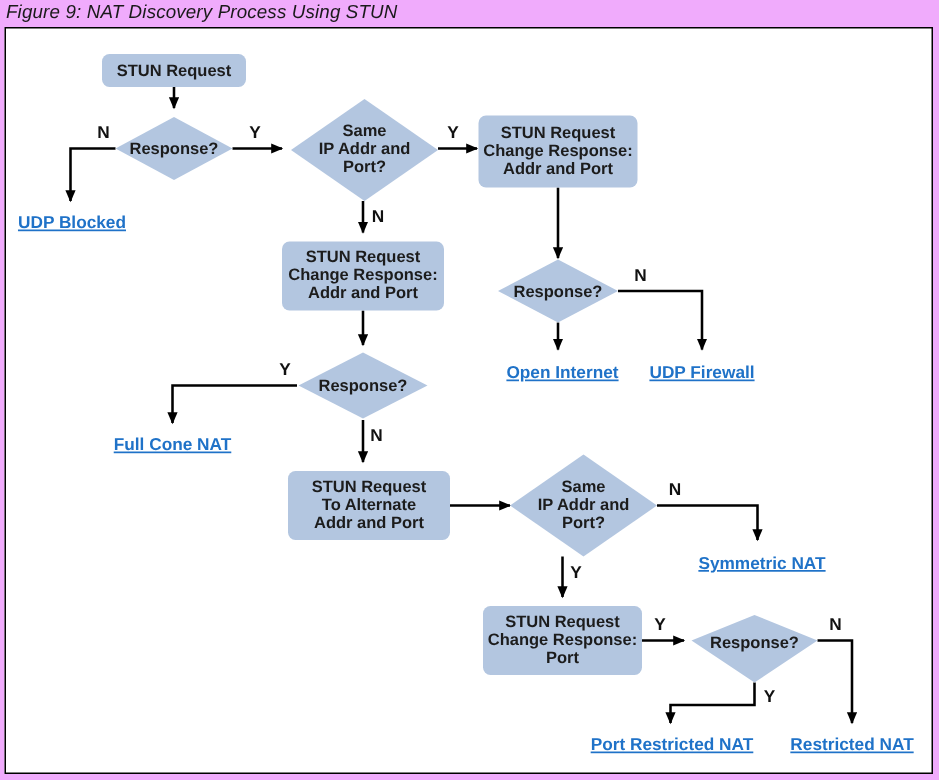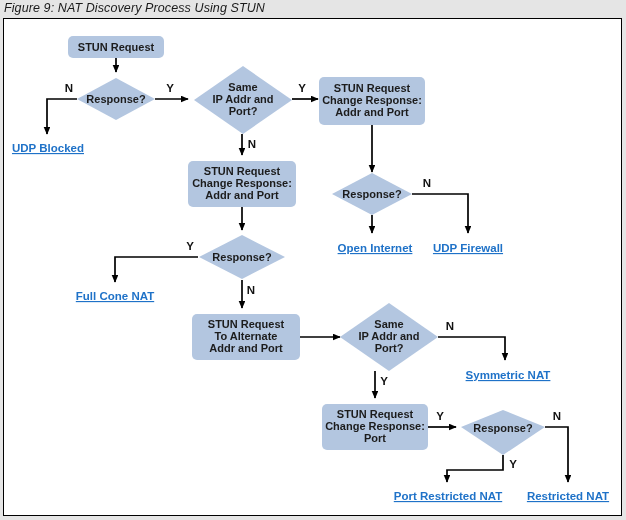--- a/index.html
+++ b/index.html
@@ -10,21 +10,21 @@
   body {
     width: 626px;
     height: 520px;
     font-family: "Liberation Sans", sans-serif;
     overflow: hidden;
   }
   #figure-root {
     position: relative;
     width: 626px;
     height: 520px;
-    background: #e5e5e5;
+    background: #f0abfc;
   }
   #figure-caption {
     position: absolute;
     left: 4px;
     top: 1px;
     font-family: "Liberation Sans", sans-serif;
     font-style: italic;
     font-size: 12.5px;
     color: #1a1a1a;
     letter-spacing: 0.1px;

